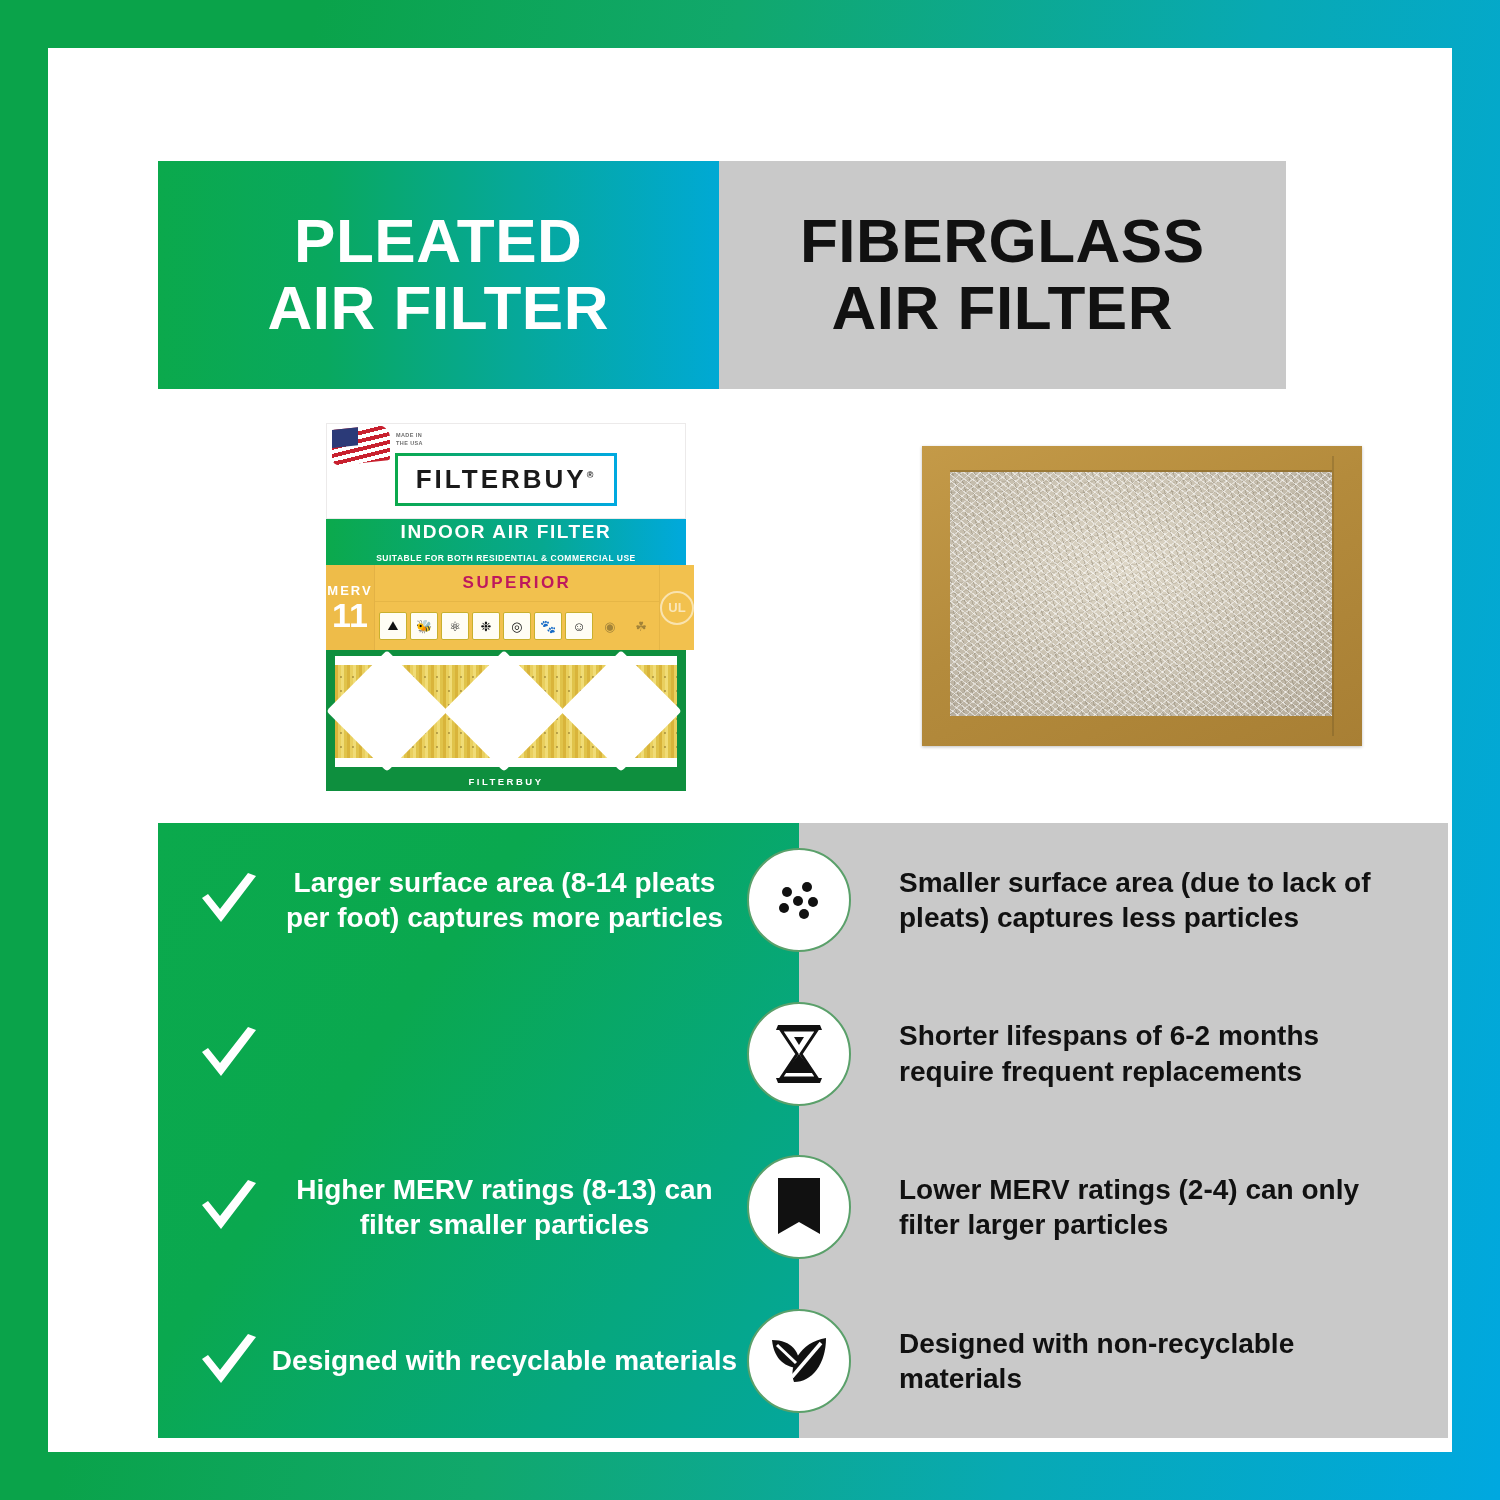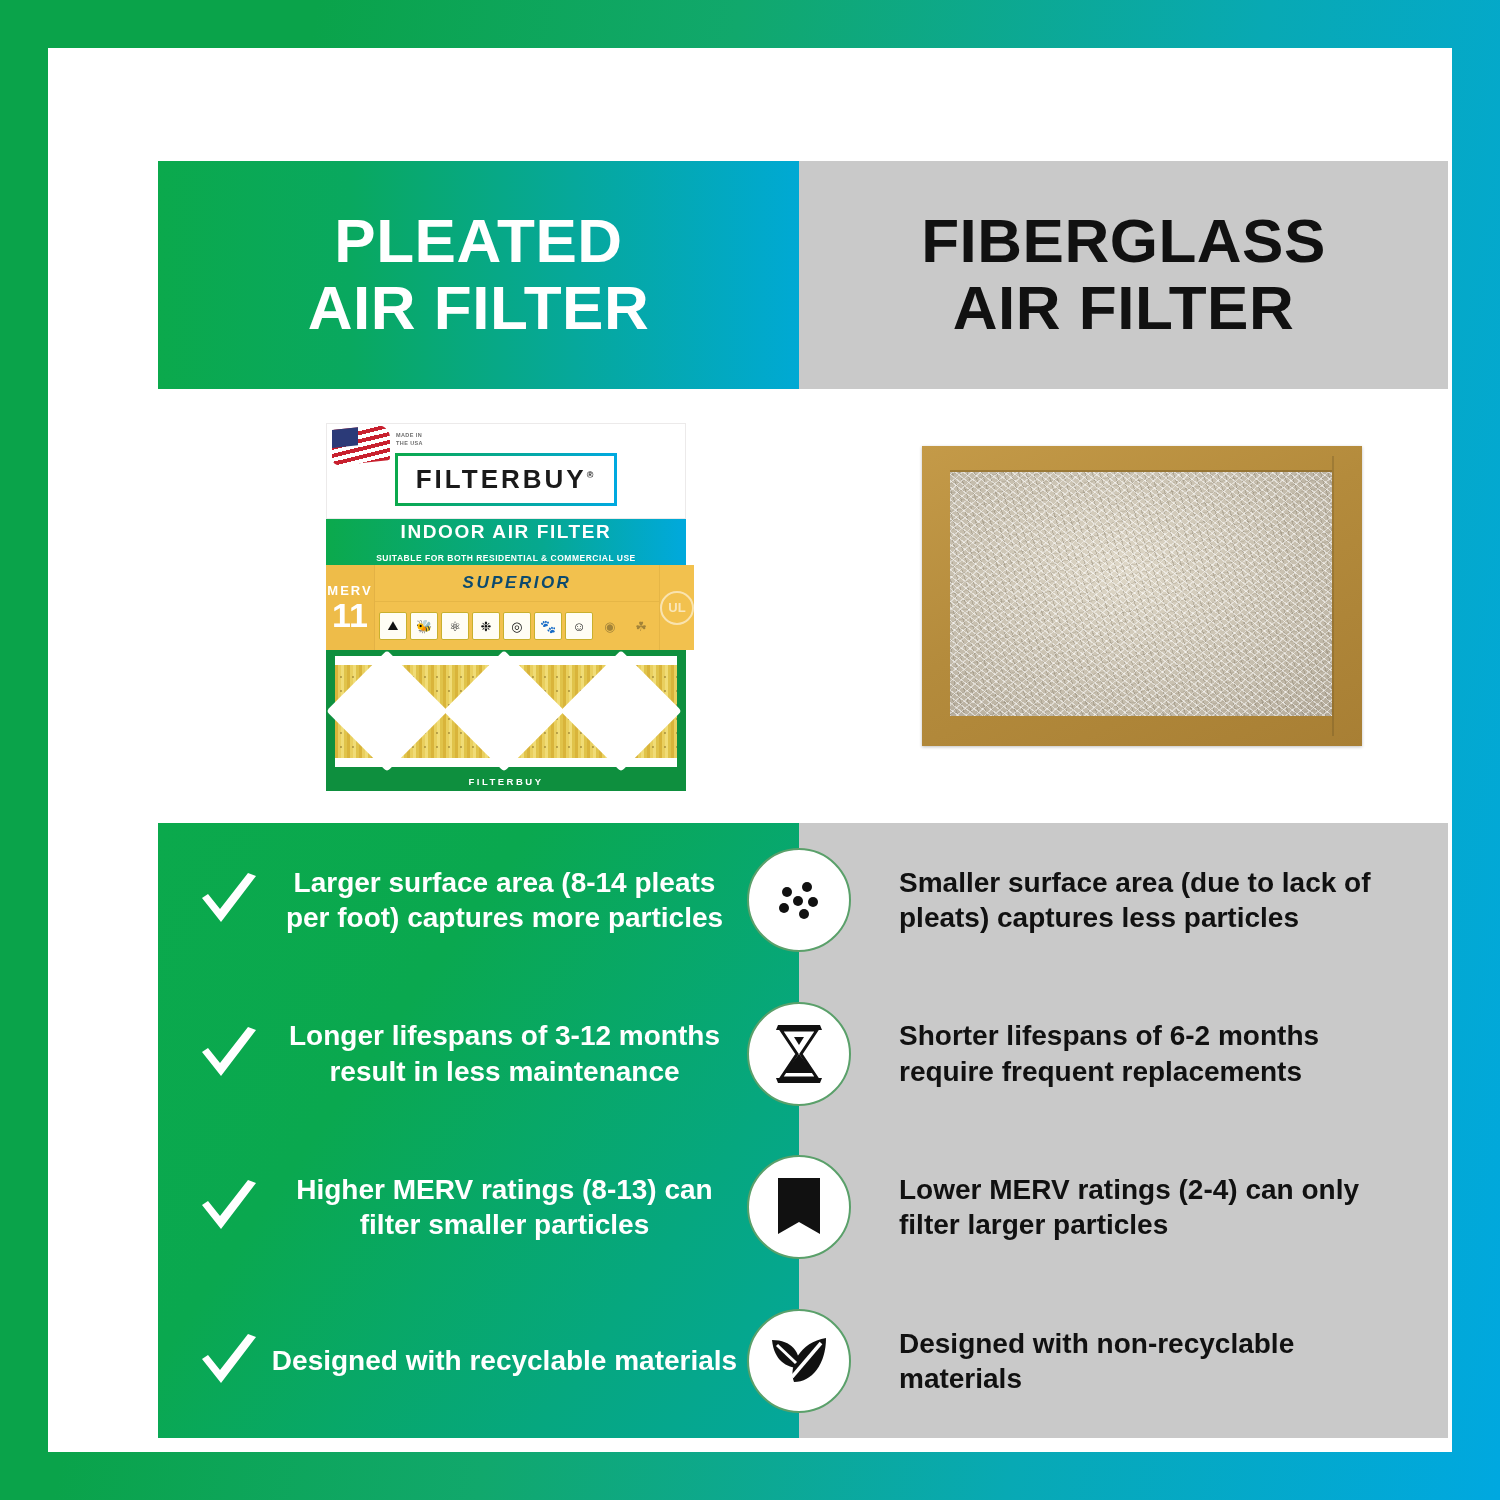--- a/index.html
+++ b/index.html
@@ -26,21 +26,21 @@
     position: absolute;
     left: 48px; top: 48px;
     width: 1404px; height: 1404px;
     background: #ffffff;
   }
 
   
   .header-row {
     position: absolute;
     left: 110px; top: 113px;
-    width: 1290px; height: 228px;
+    width: 1128px; height: 228px;
     display: flex;
   }
   .head-left {
     width: 641px;
     background: linear-gradient(90deg, #0ba94c 0%, #09a85f 30%, #06a89b 65%, #00a9d4 100%);
     display: flex;
     align-items: center;
     justify-content: center;
   }
   .head-right {
@@ -148,27 +148,26 @@
     flex-direction: column;
     align-items: center;
     justify-content: center;
     border-right: 1px solid #e3b245;
   }
   .merv-label { font-size: 13px; font-weight: bold; letter-spacing: 2px; }
   .merv-num { font-size: 34px; font-weight: bold; line-height: 1; }
   .merv-mid { flex: 1; display: flex; flex-direction: column; }
   .superior {
     height: 36px;
-    color: #0c4a6e;
+    color: #be185d;
     font-size: 17px;
     font-weight: bold;
     letter-spacing: 2.5px;
     display: flex; align-items: center; justify-content: center;
     border-bottom: 1px solid #e6b646;
-    font-style: italic;
   }
   .icon-strip {
     flex: 1;
     display: flex;
     align-items: center;
     gap: 3px;
     padding: 0 4px;
   }
   .ic {
     width: 26px; height: 26px;
@@ -453,21 +452,20 @@
           </div>
         </div>
 
         <div class="row">
           <div class="cell-left">
             <div class="check">
               <svg width="62" height="56" viewBox="0 0 62 56">
                   <path d="M4 26 L23 50 L58 4 L50 1 L22 37 L10 22 Z" fill="#ffffff"></path>
                 </svg>
             </div>
-            <div class="text-left">Longer lifespans of 3-12 months result in less maintenance</div>
           </div>
           <div class="cell-right">Shorter lifespans of 6-2 months require frequent replacements</div>
           <div class="badge">
             <svg width="58" height="66" viewBox="0 0 58 66">
               <path d="M8 4 H50 L52 9 H6 Z" fill="#111"></path>
               <path d="M8 62 H50 L52 57 H6 Z" fill="#111"></path>
               <path d="M11 9 H47 L31 33 L47 57 H11 L27 33 Z" fill="none" stroke="#111" stroke-width="3"></path>
               <path d="M14 52 H44 L29 33 Z" fill="#111"></path>
               <path d="M24 16 L34 16 L29 24 Z" fill="#111"></path>
             </svg>

